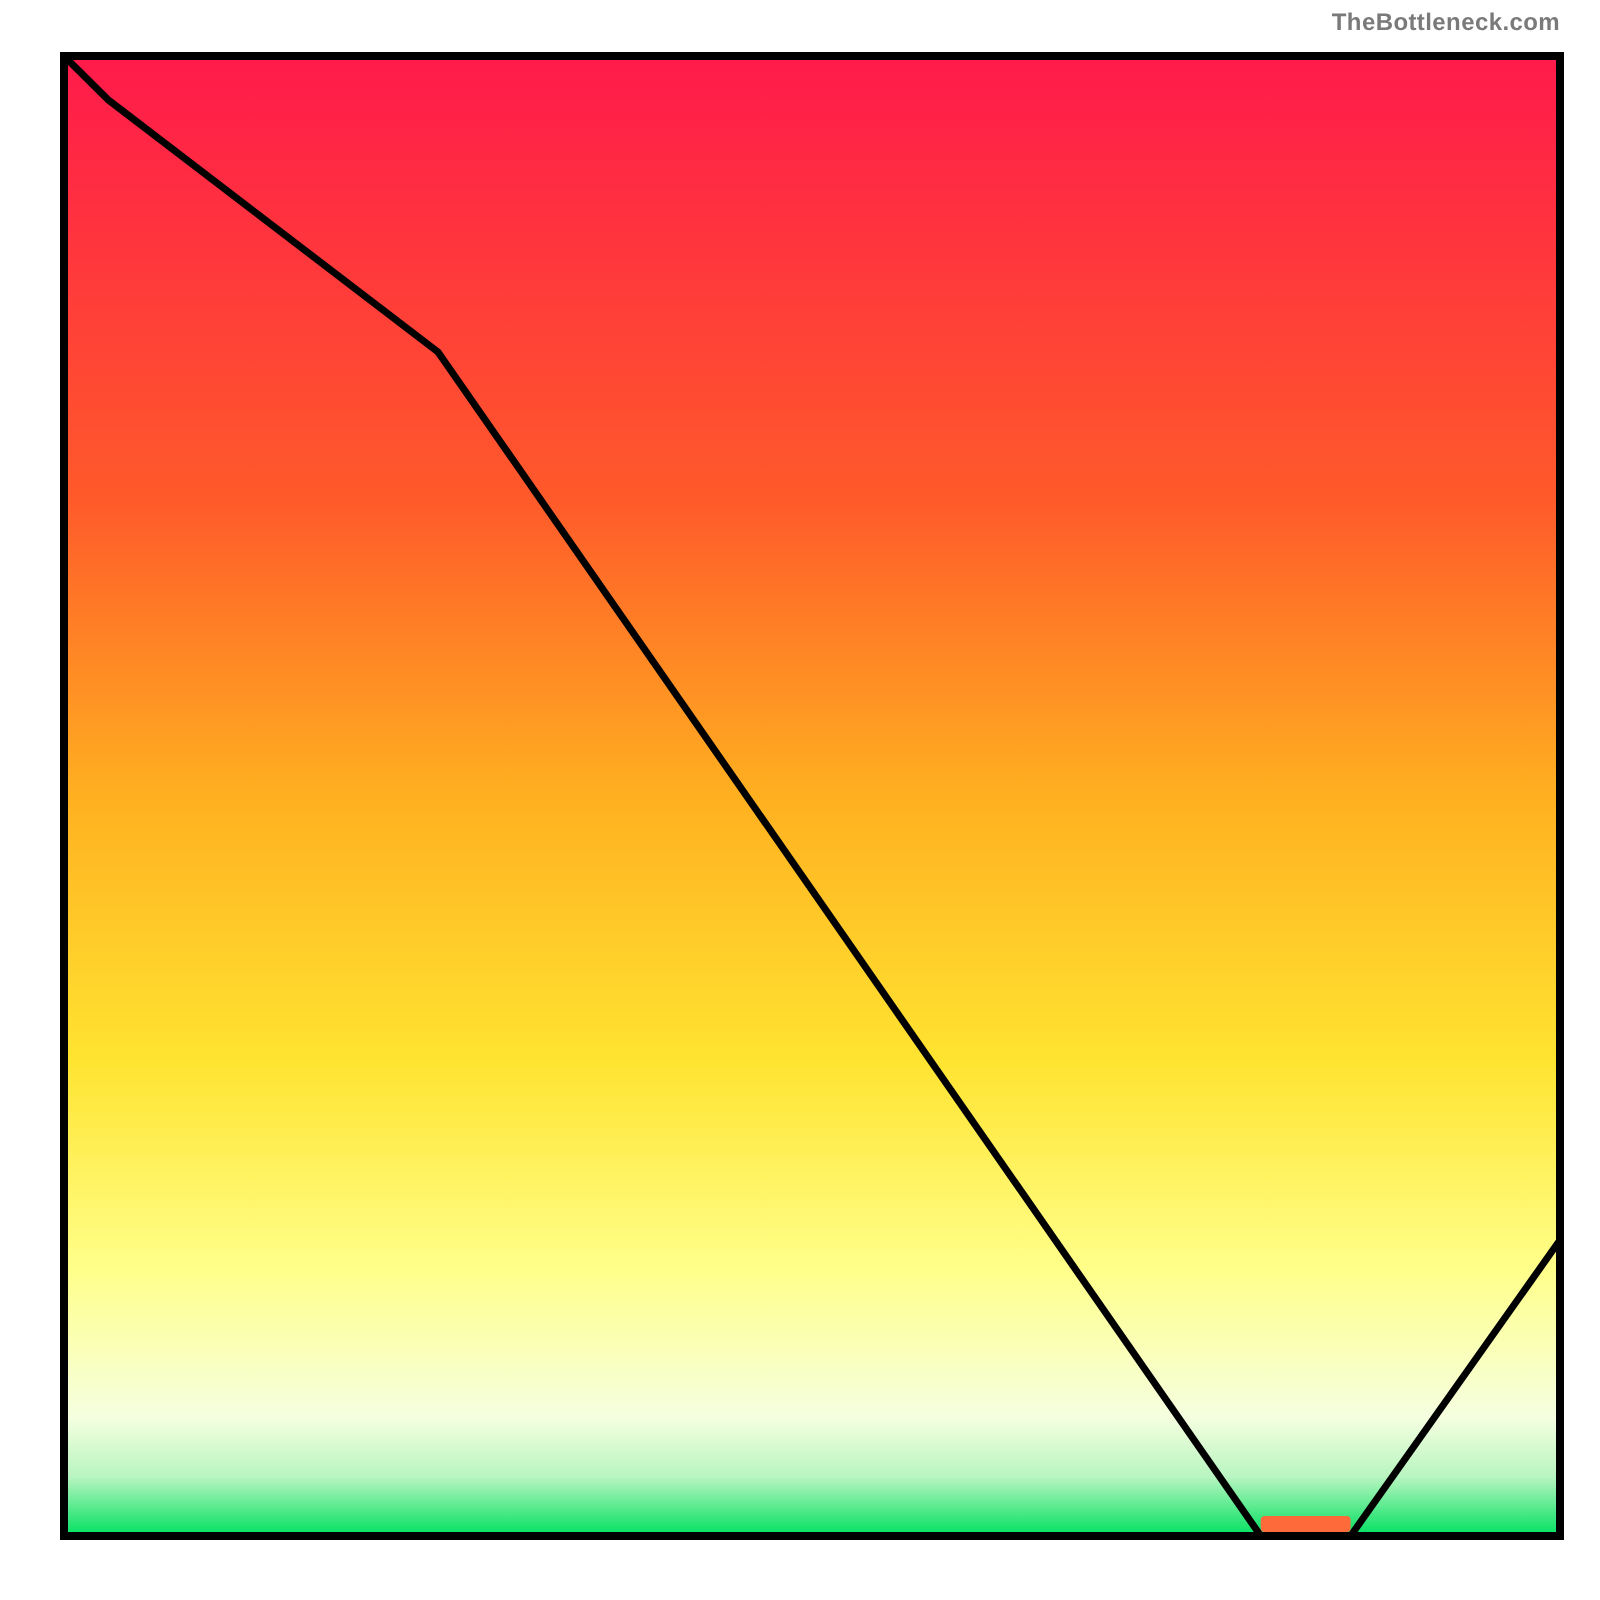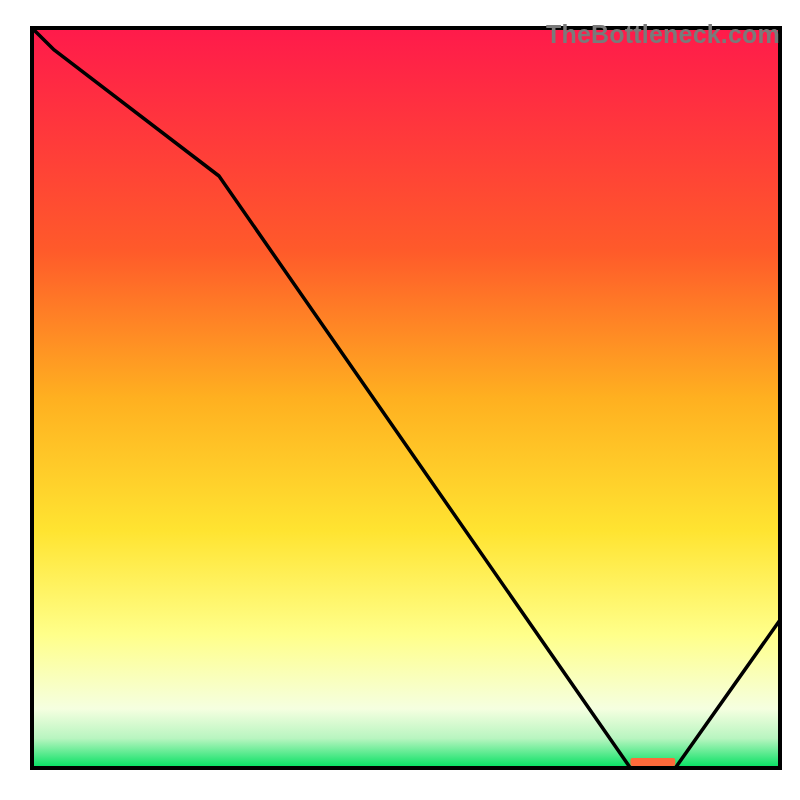--- a/index.html
+++ b/index.html
@@ -10,24 +10,24 @@
     background: #ffffff;
     font-family: Arial, Helvetica, sans-serif;
   }
   .root {
     position: relative;
     width: 800px;
     height: 800px;
   }
   .watermark {
     position: absolute;
-    top: 20px;
+    top: 4px;
     right: 20px;
     color: #7a7a7a;
-    font-size: 25px;
+    font-size: 12px;
     font-weight: 600;
     letter-spacing: 0.2px;
   }
   svg.chart {
     position: absolute;
     top: 0;
     left: 0;
   }
 </style>
 </head>

